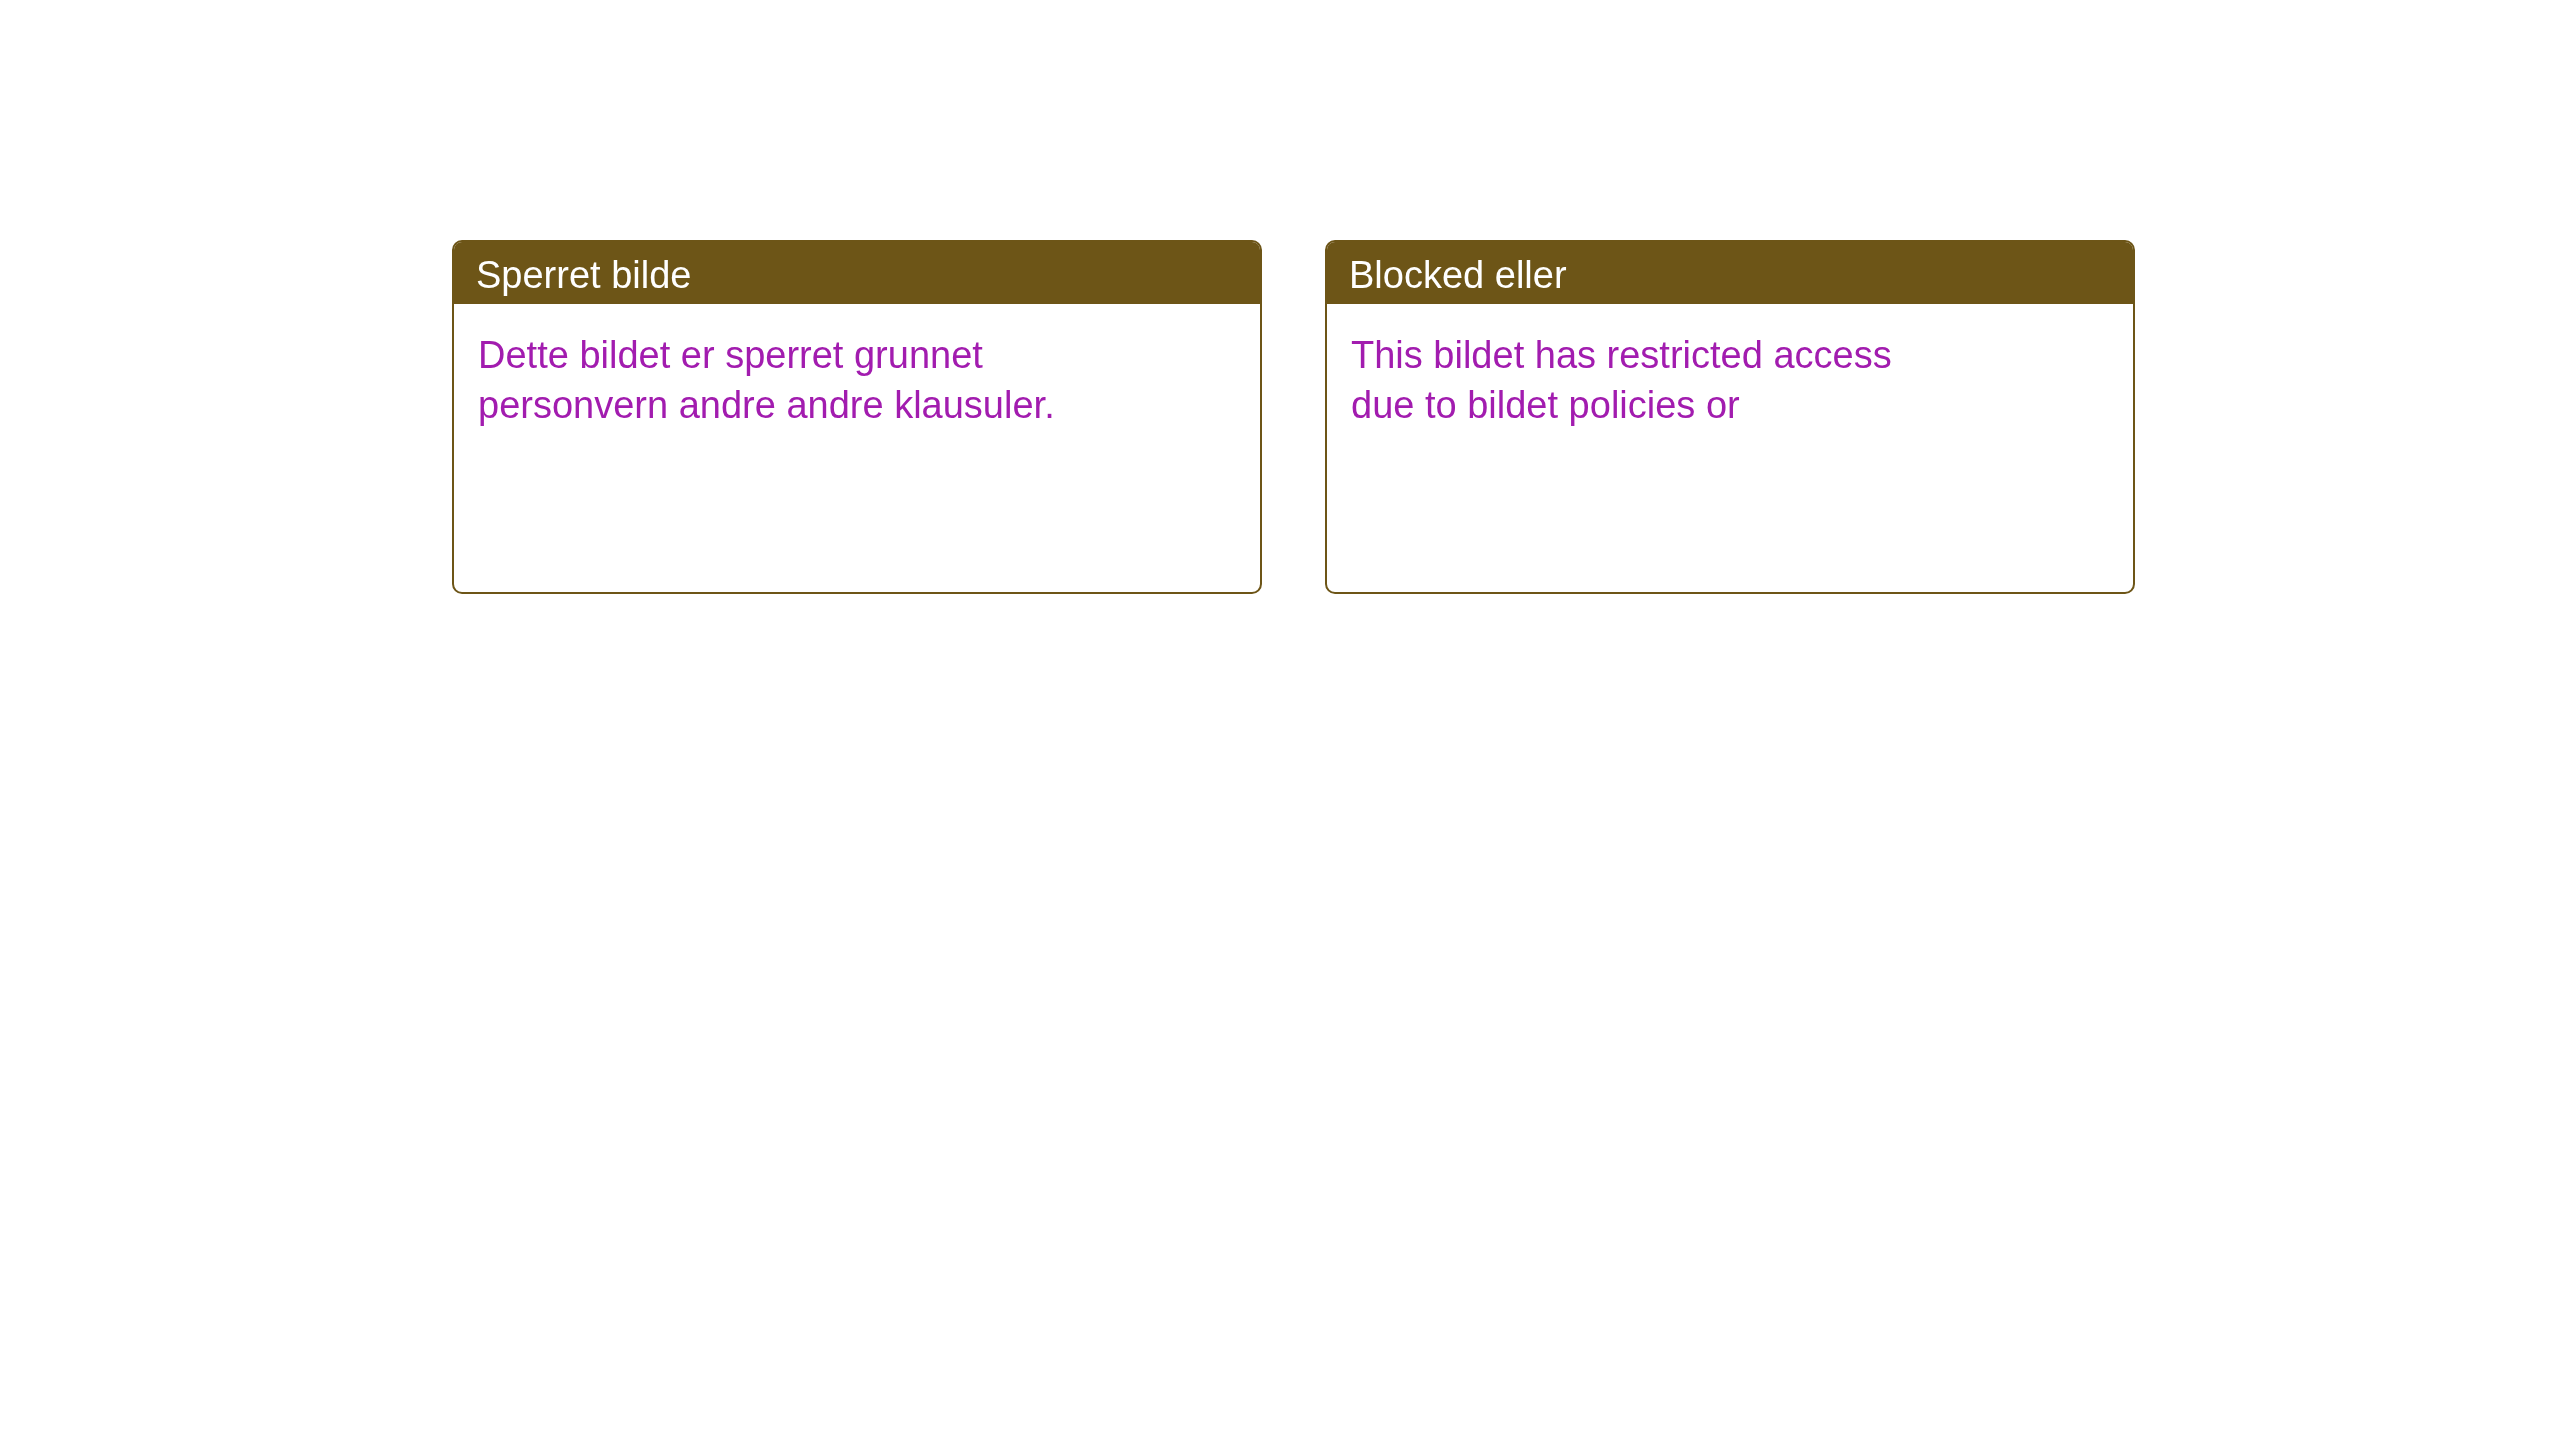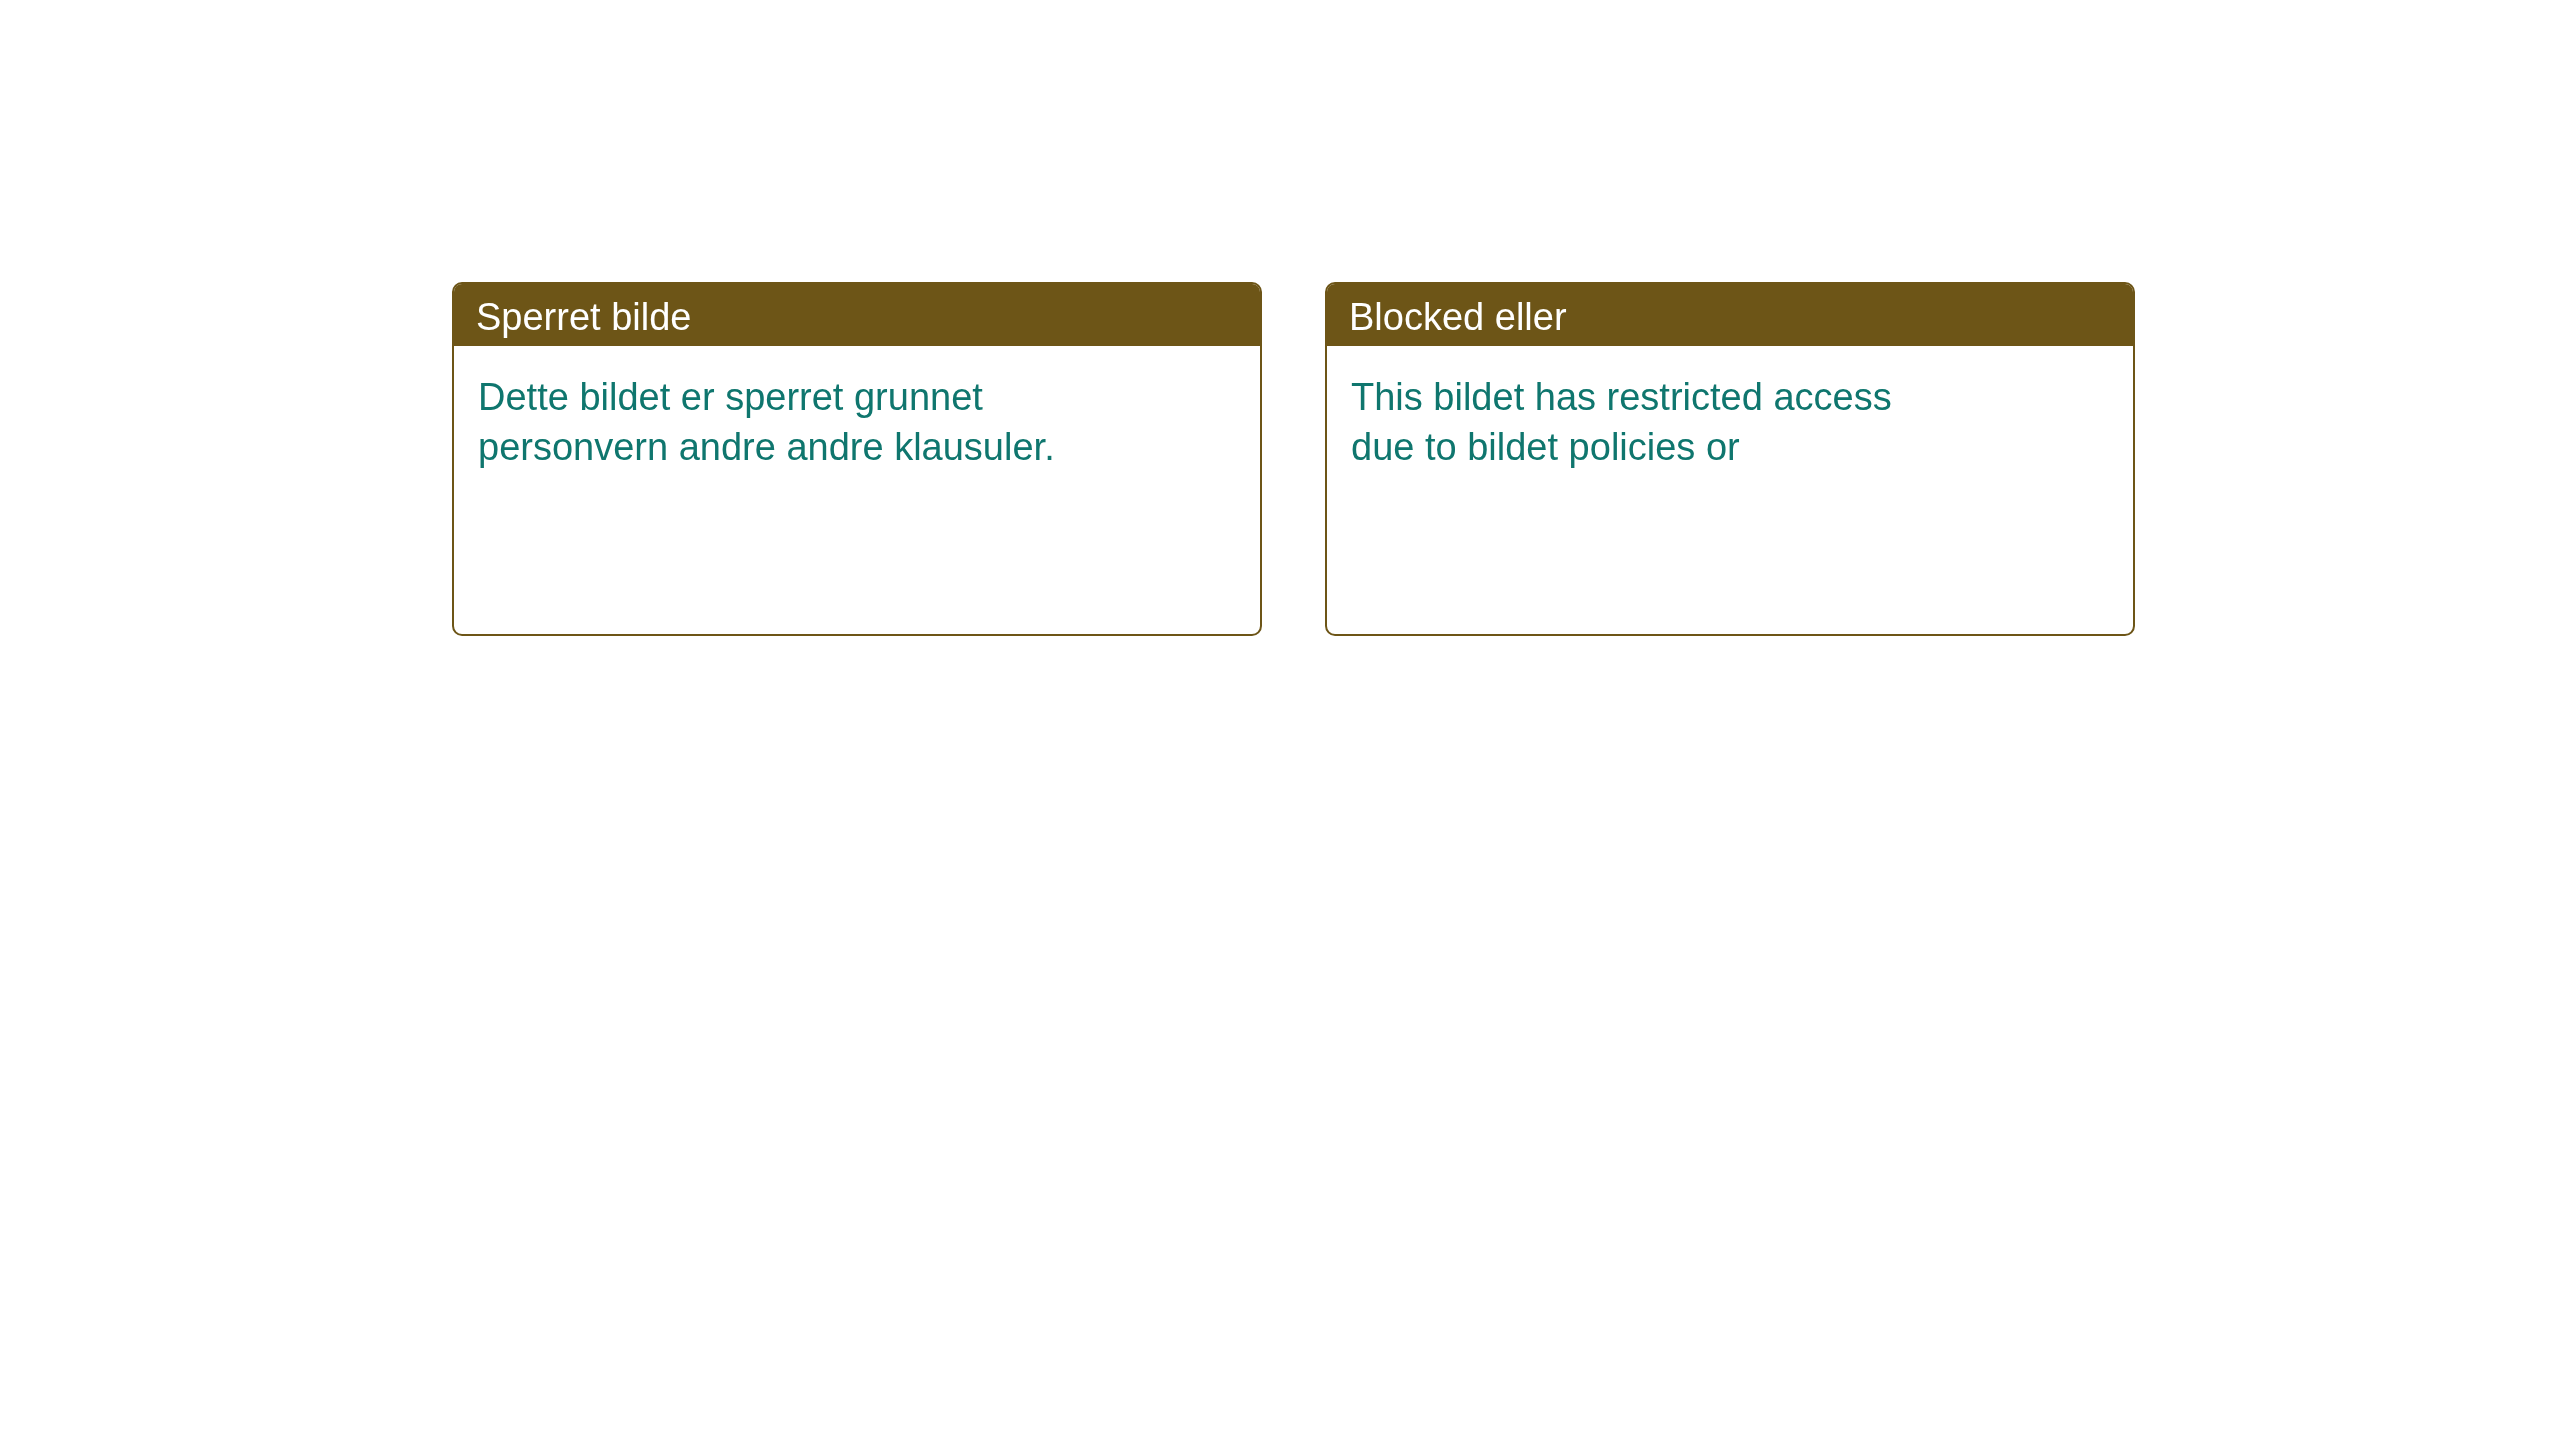--- a/index.html
+++ b/index.html
@@ -31,21 +31,20 @@
     align-items: flex-start;
     gap: 63px;
   }
 
   .notice-card {
     background: #ffffff;
     border: 2px solid #6d5517;
     border-radius: 10px;
     box-sizing: border-box;
     overflow: hidden;
-    margin-top: 42px;
   }
 
   .notice-card.card-no {
     width: 810px;
     height: 354px;
   }
 
   .notice-card.card-en {
     width: 810px;
     height: 354px;
@@ -58,21 +57,21 @@
     line-height: 1.15;
     padding: 12px 0 14px 22px;
     box-sizing: border-box;
     height: 62px;
     white-space: nowrap;
     overflow: hidden;
   }
 
   .notice-body {
     padding: 26px 24px 0 24px;
-    color: #0f766e;
+    color: #a21caf;
     font-size: 38px;
     line-height: 1.32;
     box-sizing: border-box;
   }
 
   .notice-body .line {
     display: block;
     white-space: nowrap;
   }
 </style>

